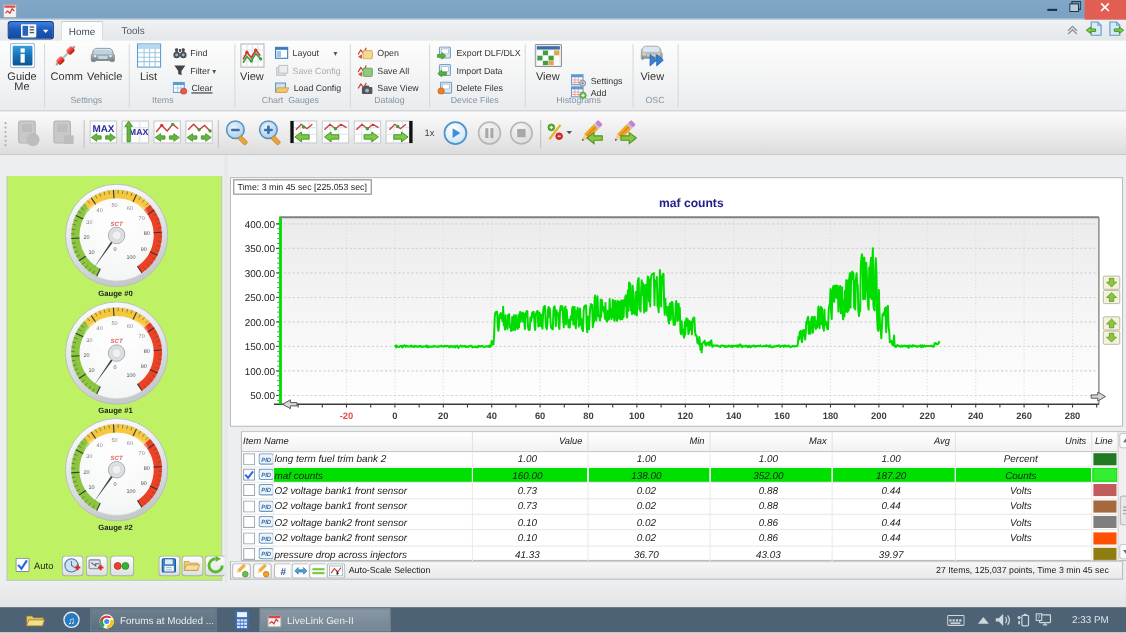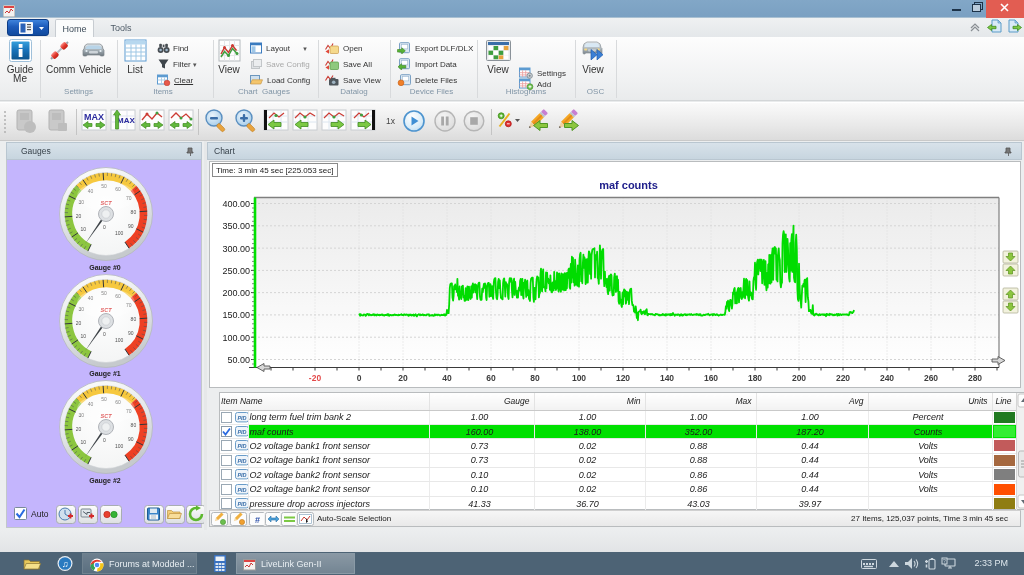--- a/index.html
+++ b/index.html
@@ -41,21 +41,21 @@
 
 #toolbar { position:absolute; left:0; top:102px; width:1024px; height:39px;
   background:linear-gradient(#fafafa,#e9e9e9 60%,#dcdcdc); border-top:1px solid #fff; border-bottom:1px solid #c9c9c9; }
 .tsep { position:absolute; top:6px; height:26px; width:1px; background:#c4c4c4; }
 .tbtn { position:absolute; top:5px; }
 
 
 #leftpanel { position:absolute; left:0; top:141px; width:204px; height:389px; background:#eceeef; }
 #lph { position:absolute; left:6px; top:1px; width:196px; height:18px;
   background:linear-gradient(#d8e2ea,#c7d5df); border:1px solid #b9c6d0; font-size:8.5px; color:#37414a; line-height:16px; padding-left:14px; }
-#lpc { position:absolute; left:6px; top:19px; width:196px; height:368px; background:#c4b5fd; border:1px solid #c2c7ca; border-top:none; }
+#lpc { position:absolute; left:6px; top:19px; width:196px; height:368px; background:#bef264; border:1px solid #c2c7ca; border-top:none; }
 #splitter { position:absolute; left:204px; top:141px; width:3px; height:389px; background:#e6e8e9; }
 #rightpanel { position:absolute; left:207px; top:141px; width:817px; height:389px; background:#eceeef; }
 #rph { position:absolute; left:0px; top:1px; width:815px; height:18px;
   background:linear-gradient(#d8e2ea,#c7d5df); border:1px solid #b9c6d0; font-size:8.5px; color:#37414a; line-height:16px; padding-left:6px; }
 .pin { position:absolute; top:4px; width:9px; height:10px; }
 
 
 #chartcard { position:absolute; left:2px; top:20px; width:812px; height:227px; background:#fff; border:1px solid #b9bcbe; }
 #timebox { position:absolute; left:2px; top:1px; border:1px solid #8a8a8a; background:#fff; font-size:8px; color:#1a1a1a; padding:0 3px; height:14px; line-height:13px;}
 #charttitle { position:absolute; left:46px; top:17px; width:745px; text-align:center; font-size:11px; font-weight:bold; color:#20208c; }
@@ -221,21 +221,21 @@
   <div class="smallrow" style="left:157px; top:36px;text-decoration:underline;"><svg width="14" height="12">
         <rect x="0.5" y="1" width="10" height="9" fill="#fff" stroke="#5c9bd1"></rect>
         <rect x="0.5" y="1" width="10" height="2.3" fill="#5c9bd1"></rect>
         <g stroke="#a8cce6" stroke-width="0.9">
           <line x1="0.5" y1="6" x2="10.5" y2="6"></line>
           <line x1="4.5" y1="3.3" x2="4.5" y2="10"></line>
           <line x1="7.5" y1="3.3" x2="7.5" y2="10"></line>
         </g>
         <circle cx="10" cy="9" r="2.8" fill="#e8594a" stroke="#c0392b" stroke-width="0.6"></circle>
       </svg>Clear</div>
-  <div class="glabel" style="left:117px; width:92px;">Items</div>
+  <div class="glabel" style="left:102px; width:92px;">Items</div>
   <div class="rsep" style="left:213px"></div>
 
   <div class="bigbtn" style="left:215px; width:28px;">
     <svg width="23" height="23">
         <rect x="1" y="1" width="21" height="21" fill="#fdfdfd" stroke="#b4b9bd"></rect>
         <g stroke="#e4e7e9" stroke-width="1">
           <line x1="1.5" y1="6.5" x2="21.5" y2="6.5"></line>
           <line x1="1.5" y1="11.5" x2="21.5" y2="11.5"></line>
           <line x1="1.5" y1="16.5" x2="21.5" y2="16.5"></line>
           <line x1="6.5" y1="1.5" x2="6.5" y2="21.5"></line>
@@ -560,23 +560,20 @@
         <rect x="10" y="5" width="6" height="12" fill="#f5a623"></rect>
         <line x1="13" y1="5" x2="13" y2="17" stroke="#e0891a" stroke-width="1.6"></line>
         <path d="M10,17 l3,6 l3,-6 z" fill="#f0d0a0"></path>
         <path d="M12,21 l1,2 l1,-2 z" fill="#4a4a4a"></path>
       </g>
       <path d="M25.5,17.5 l-6.5,-5 v3 h-7.5 v4 h7.5 v3 z" fill="#8cc63f" stroke="#4f9625" stroke-width="1"></path>
     </svg>
 </div>
 
 <div id="leftpanel">
-  <div id="lph">Gauges<svg class="pin" style="right:6px" viewBox="0 0 9 10">
-        <path d="M2,1 h4 v4 h1 v1 h-6 v-1 h1 z M4.5,6 v3" stroke="#555" fill="#777" stroke-width="0.8"></path>
-      </svg></div>
   <div id="lpc">
 <svg class="abs" style="left:51.5px; top:7px" width="94" height="94" viewBox="0 0 94 94">
 <defs>
 <linearGradient id="ring" x1="0" y1="0" x2="0.3" y2="1">
             <stop offset="0" stop-color="#ffffff"></stop>
             <stop offset="0.55" stop-color="#e3e6e9"></stop>
             <stop offset="1" stop-color="#c6cacd"></stop>
           </linearGradient>
 <radialGradient id="face" cx="0.5" cy="0.38" r="0.75">
             <stop offset="0" stop-color="#ffffff"></stop>
@@ -881,23 +878,20 @@
           </linearGradient>
         </defs>
         <path d="M10,3 a6,6 0 1 0 6,6" fill="none" stroke="#5cb82e" stroke-width="2.6"></path>
         <path d="M10,0.5 l5,2.5 l-5,2.8 z" fill="#5cb82e"></path>
       </svg>
 </div>
 </div>
 <div id="splitter"></div>
 
 <div id="rightpanel">
-  <div id="rph">Chart<svg class="pin" style="right:8px" viewBox="0 0 9 10">
-        <path d="M2,1 h4 v4 h1 v1 h-6 v-1 h1 z M4.5,6 v3" stroke="#555" fill="#777" stroke-width="0.8"></path>
-      </svg></div>
   <div id="chartcard">
     <div id="timebox">Time: 3 min 45 sec [225.053 sec]</div>
     <div id="charttitle">maf counts</div>
     <svg id="plot" width="812" height="227" style="position:absolute;left:0;top:0">
 <defs>
           <linearGradient id="plotbg" x1="0" y1="0" x2="0" y2="1">
             <stop offset="0" stop-color="#ebebeb"></stop>
             <stop offset="0.75" stop-color="#fafafa"></stop>
             <stop offset="1" stop-color="#ffffff"></stop>
           </linearGradient>
@@ -1063,21 +1057,21 @@
           <col style="width:105px">
           <col style="width:111px">
           <col style="width:111px">
           <col style="width:112px">
           <col style="width:124px">
           <col style="width:24px">
         </colgroup>
 <tbody>
           <tr>
             <th class="nm" colspan="2">Item Name</th>
-            <th>Gauge</th>
+            <th>Value</th>
             <th>Min</th>
             <th>Max</th>
             <th>Avg</th>
             <th>Units</th>
             <th style="text-align:right;padding-left:2px">Line</th>
           </tr>
 <tr>
             <td class="ck"><svg width="11" height="11" style="vertical-align:-2px">
                 <rect x="0.5" y="0.5" width="10" height="10" fill="#fff" stroke="#9aa8b4"></rect>
               </svg> <svg width="14" height="11" style="vertical-align:-2px">

